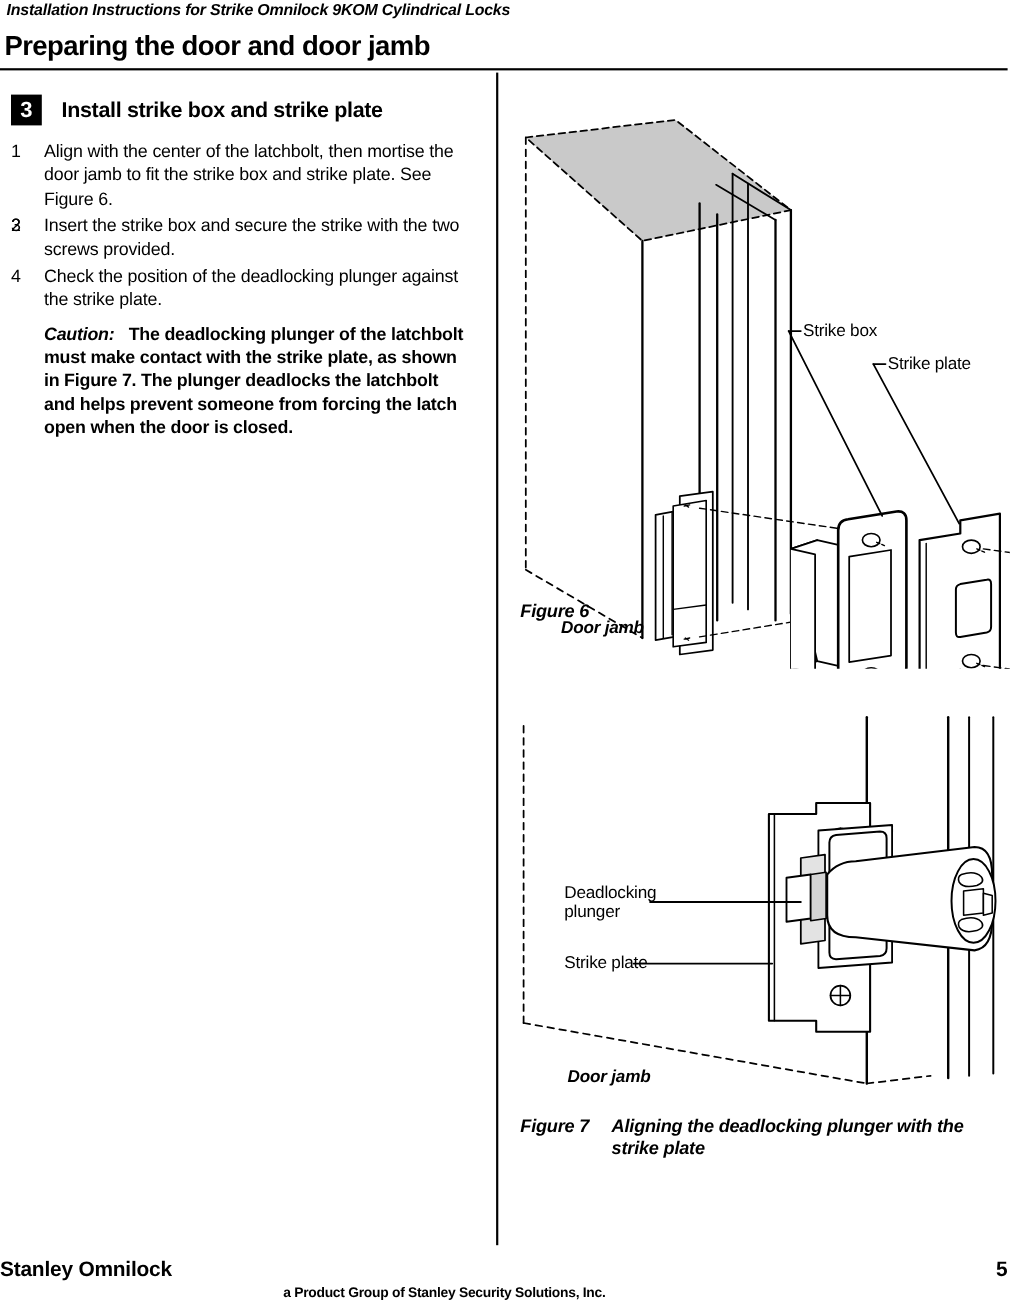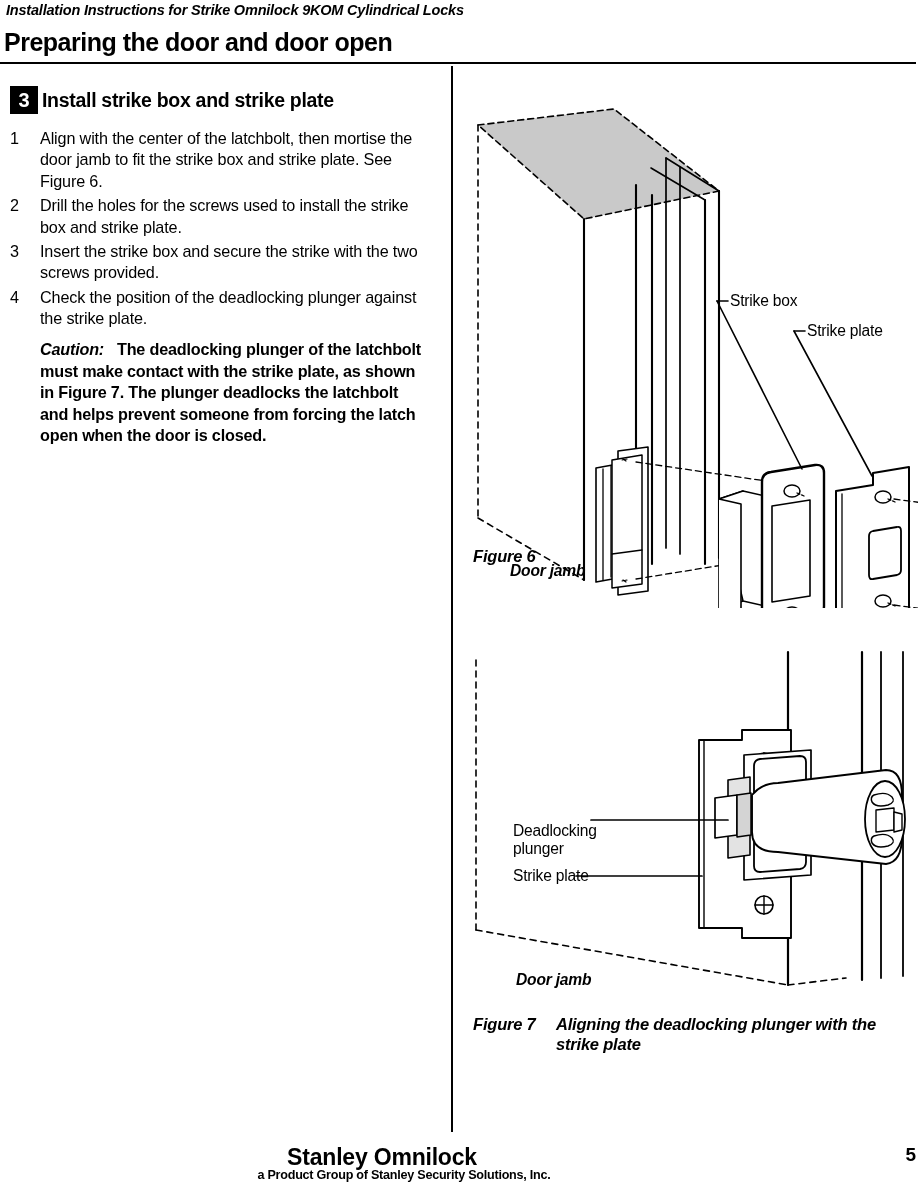--- a/index.html
+++ b/index.html
@@ -71,21 +71,21 @@
     background: #000;
     color: #fff;
     font-size: 20px;
     font-weight: bold;
     display: flex;
     align-items: center;
     justify-content: center;
     flex: 0 0 auto;
   }
   .step-head-text {
-    margin-left: 4px;
+    margin-left: 18px;
     font-size: 19.5px;
     font-weight: bold;
     letter-spacing: -0.3px;
   }
   ol.steps {
     list-style: none;
     margin: 0;
     padding: 0;
   }
   ol.steps > li {
@@ -155,22 +155,21 @@
     letter-spacing: -0.2px;
     margin-top: 24px;
   }
 
   
   .footer-brand {
     position: absolute;
     left: 0;
     top: 1144px;
     width: 764px;
-    text-align: center;
-    font-size: 23px;
+    font-size: 19px;
     font-weight: bold;
     letter-spacing: -0.2px;
   }
   .footer-sub {
     position: absolute;
     left: 0;
     top: 1168px;
     width: 808px;
     text-align: center;
     font-size: 12.6px;
@@ -182,39 +181,38 @@
     right: 8px;
     top: 1144px;
     font-size: 19px;
     font-weight: bold;
   }
 </style>
 </head>
 <body>
 
 <div class="running-head">Installation Instructions for Strike Omnilock 9KOM Cylindrical Locks</div>
-<div class="section-title">Preparing the door and door open</div>
+<div class="section-title">Preparing the door and door jamb</div>
 <div class="header-rule"></div>
 <div class="col-divider"></div>
 
 <div class="left-col">
 
   <div class="step-head">
     <div class="step-badge">3</div>
     <div class="step-head-text">Install strike box and strike plate</div>
   </div>
 
   <ol class="steps">
     <li>
       <span class="num">1</span>
       <span>Align with the center of the latchbolt, then mortise the door jamb to fit the strike box and strike plate. See Figure 6.</span>
     </li>
     <li>
       <span class="num">2</span>
-      <span>Drill the holes for the screws used to install the strike box and strike plate.</span>
     </li>
     <li>
       <span class="num">3</span>
       <span>Insert the strike box and secure the strike with the two screws provided.</span>
     </li>
     <li>
       <span class="num">4</span>
       <span>Check the position of the deadlocking plunger against the strike plate.</span>
     </li>
   </ol>
@@ -386,21 +384,21 @@
         <path d="M410,170 l18,-2 l0,22 l-18,2 z" fill="#fff" stroke="#000" stroke-width="1.4"></path>
         <path d="M428,172 l8,2 l0,16 l-8,2 z" fill="#fff" stroke="#000" stroke-width="1.4"></path>
         <path d="M408,196 q12,-4 18,2 q4,5 -4,8 q-12,3 -16,-3 q-2,-5 2,-7 z" fill="#fff" stroke="#000" stroke-width="1.4"></path>
       </g>
 
       <path d="M125,180 L262,180" stroke-width="1.7"></path>
       <path d="M110,236 L236,236" stroke-width="1.7"></path>
     </g>
   </svg>
 
-  <div class="callout" style="left:47px; top:182px;">Deadlocking
+  <div class="callout" style="left:47px; top:163px;">Deadlocking
 plunger</div>
   <div class="callout" style="left:47px; top:227px;">Strike plate</div>
   <div class="callout-ital" style="left:50px; top:307px;">Door jamb</div>
 </div>
 
 <div class="fig-caption" id="cap7">
   <span class="fc-label">Figure 7</span>
   <span class="fc-text">Aligning the deadlocking plunger with the strike plate</span>
 </div>
 

